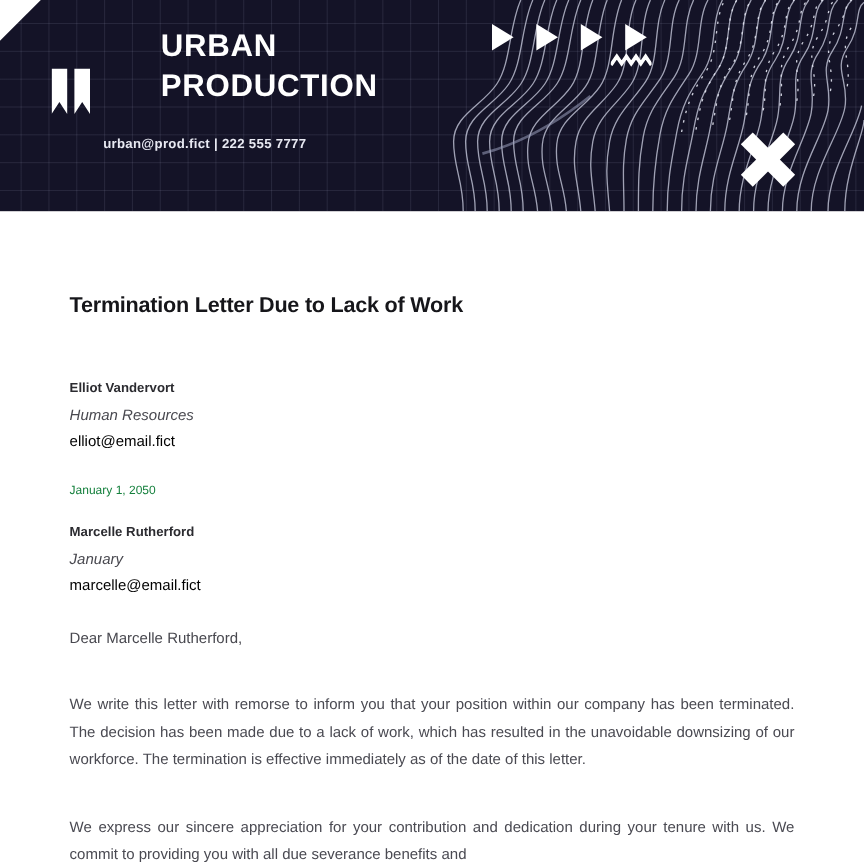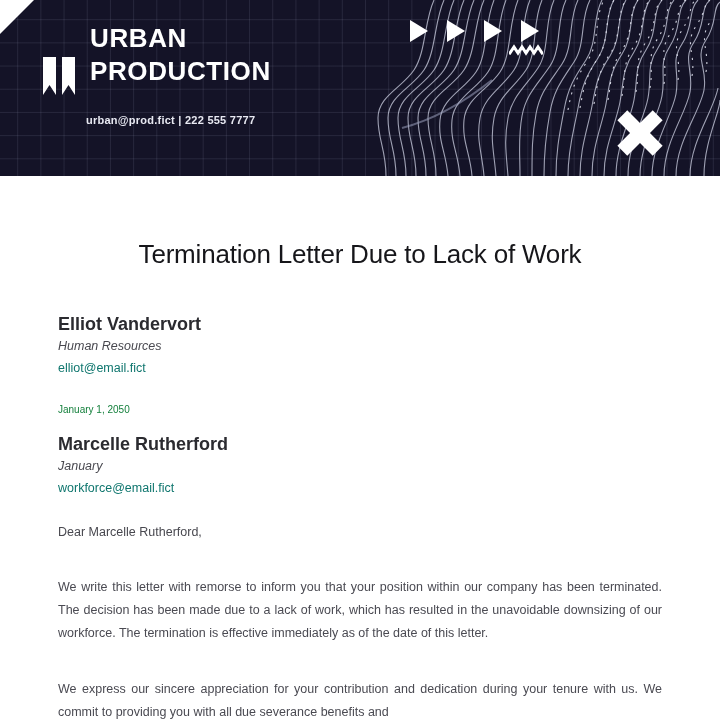--- a/index.html
+++ b/index.html
@@ -84,20 +84,21 @@
     width: 280px;
   }
 
   .brand-line {
     color: #ffffff;
     font-size: 26px;
     font-weight: bold;
     letter-spacing: 0.6px;
     line-height: 33px;
     white-space: nowrap;
+    margin-left: 44px;
   }
 
   #brand-contact {
     position: absolute;
     left: 50px;
     top: 92px;
     color: #e8e9f2;
     font-size: 11px;
     font-weight: bold;
     letter-spacing: 0.25px;
@@ -136,47 +137,46 @@
   #deco-x span.b { transform: rotate(-45deg); }
 
   
   #letter {
     position: relative;
     padding: 0 58px;
   }
 
   #doc-title {
     margin-top: 62px;
-    text-align: center;
-    font-size: 26px;
-    font-weight: normal;
+    font-size: 18px;
+    font-weight: bold;
     color: #16161a;
     letter-spacing: -0.2px;
     line-height: 32px;
   }
 
   .party-block { margin-top: 0; }
   #sender-block { margin-top: 43px; }
   #recipient-block { margin-top: 0; }
 
   .party-name {
-    font-size: 18px;
+    font-size: 11px;
     font-weight: bold;
     color: #2b2b30;
     line-height: 22px;
   }
   .party-role {
     font-size: 12.5px;
     font-style: italic;
     color: #48484f;
     line-height: 22px;
   }
   .party-email {
     font-size: 12.5px;
-    color: #0f766e;
+    color: #000000;
     line-height: 22px;
   }
 
   #letter-date {
     margin-top: 20px;
     font-size: 10px;
     color: #15803d;
     line-height: 22px;
   }
 
@@ -288,21 +288,21 @@
       <div class="party-name">Elliot Vandervort</div>
       <div class="party-role">Human Resources</div>
       <div class="party-email">elliot@email.fict</div>
     </div>
 
     <div id="letter-date">January 1, 2050</div>
 
     <div id="recipient-block" class="party-block" style="margin-top:12px;">
       <div class="party-name">Marcelle Rutherford</div>
       <div class="party-role">January</div>
-      <div class="party-email">workforce@email.fict</div>
+      <div class="party-email">marcelle@email.fict</div>
     </div>
 
     <div id="salutation">Dear Marcelle Rutherford,</div>
 
     <p class="body-para">We write this letter with remorse to inform you that your position within our company has been terminated. The decision has been made due to a lack of work, which has resulted in the unavoidable downsizing of our workforce. The termination is effective immediately as of the date of this letter.</p>
     <p class="body-para">We express our sincere appreciation for your contribution and dedication during your tenure with us. We commit to providing you with all due severance benefits and</p>
 
   </div>
 </div>
 

